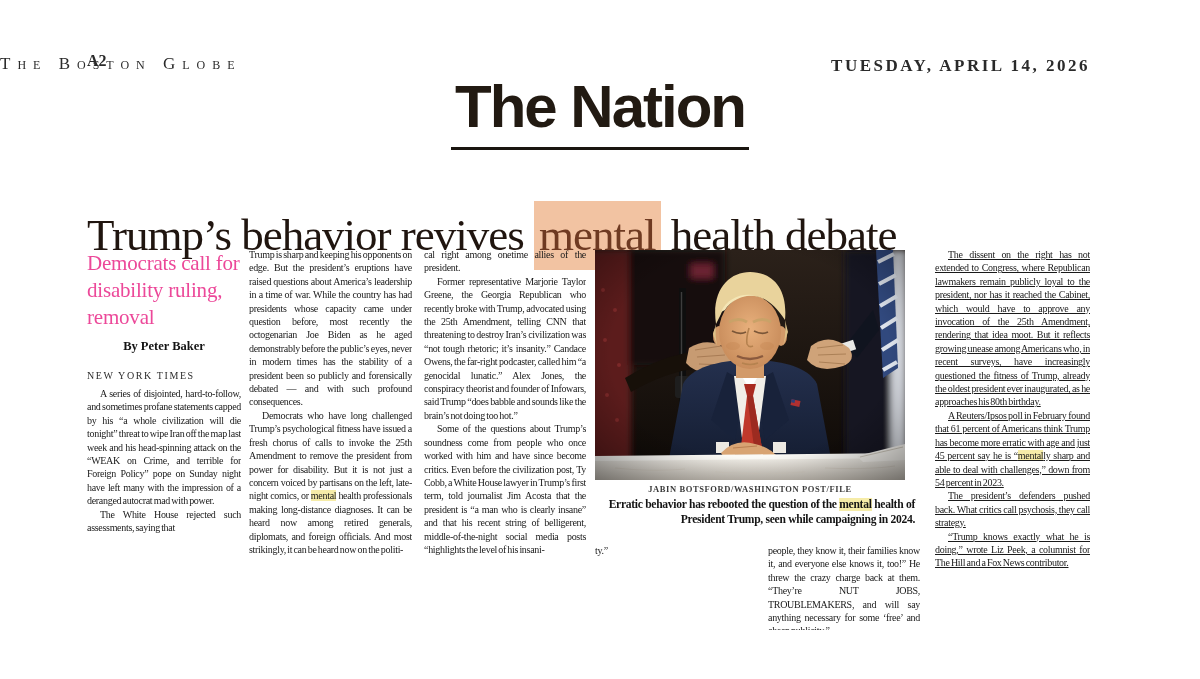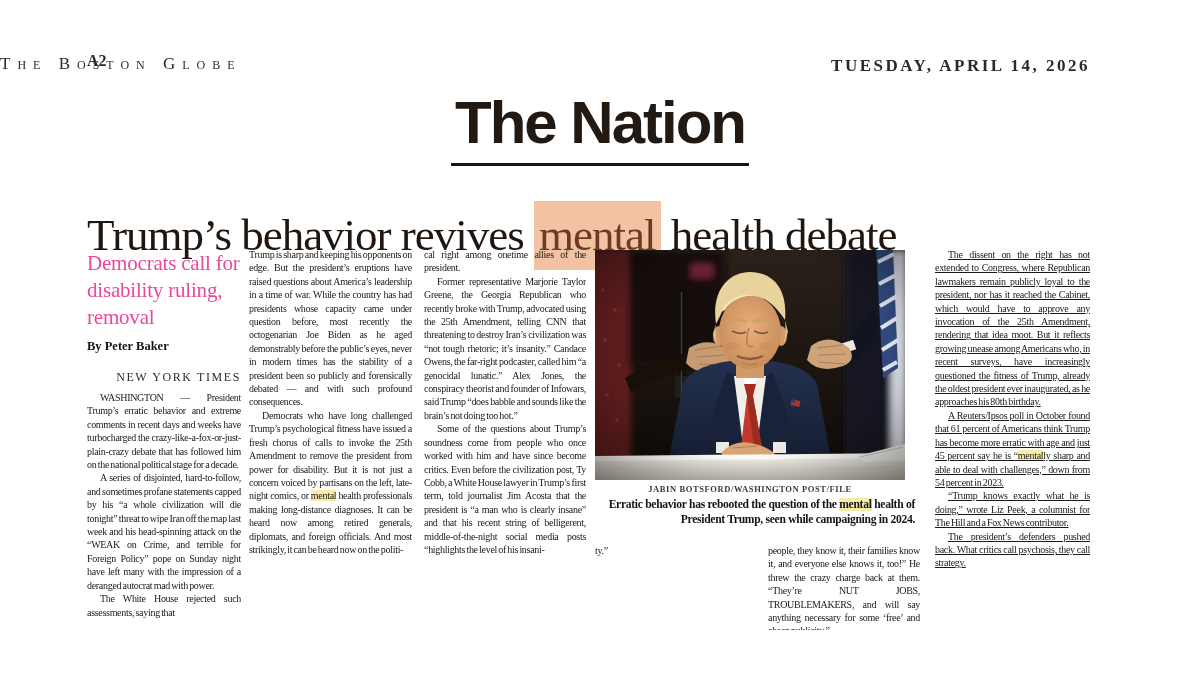--- a/index.html
+++ b/index.html
@@ -7,43 +7,43 @@
         font-family:"Liberation Serif",serif;color:#1a1a1a;}
 
   
   .mast-page{position:absolute;left:87px;top:52px;font-size:16px;font-weight:bold;color:#2a2a2a;}
   .mast-title{position:absolute;left:0;right:0;top:54px;
               font-variant-caps:small-caps;font-size:17px;letter-spacing:7px;color:#2a2a2a;}
   .mast-date{position:absolute;right:110px;top:56px;font-size:17px;font-weight:bold;
              letter-spacing:2.5px;color:#2a2a2a;}
 
   
-  .section-wrap{position:absolute;left:0;right:0;top:90px;text-align:center;}
+  .section-wrap{position:absolute;left:0;right:0;top:74px;text-align:center;}
   .section-title{display:inline-block;font-family:"Liberation Sans",sans-serif;font-weight:700;
                  font-size:60px;letter-spacing:-2px;color:#221a12;line-height:66px;
                  border-bottom:3px solid #1a1510;padding:0 4px 7px 4px;}
 
   
   .headline{position:absolute;left:87px;top:176px;width:1010px;
             font-weight:normal;font-size:45px;line-height:58px;letter-spacing:-1px;color:#20150f;
             white-space:nowrap;}
   .headline .hl-peach{padding:9px 5px 10px 5px;}
   .hl-peach{background:#f2c3a2;color:#6f3a22;}
   .hl-yellow{background:#f6eca8;}
 
   
   .col{position:absolute;top:248px;height:414px;overflow:hidden;}
   .col-low{position:absolute;top:544px;height:128px;overflow:hidden;}
   .para{margin:0;text-align:justify;font-size:10px;line-height:13.4px;
         letter-spacing:-0.3px;word-spacing:-0.9px;color:#191919;}
   .para.indent{text-indent:13px;}
 
   .subheadline{font-size:21px;line-height:27px;color:#ec4899;margin:2px 0 8px 0;letter-spacing:-0.2px;}
-  .byline{font-weight:bold;font-size:12.5px;margin:2px 0 1px 0;color:#141414;}
-  .agency{text-align:right;font-size:12px;letter-spacing:1.6px;margin:16px 0 6px 0;color:#2c2c2c;}
+  .byline{text-align:center;font-weight:bold;font-size:12.5px;margin:2px 0 1px 0;color:#141414;}
+  .agency{text-align:left;font-size:10px;letter-spacing:1.6px;margin:16px 0 6px 0;color:#2c2c2c;}
 
   
   .photo-block{position:absolute;left:595px;top:250px;width:322px;}
   .photo-frame{width:310px;height:230px;overflow:hidden;background:#151008;}
   .photo-credit{width:310px;text-align:center;font-size:8.5px;letter-spacing:0.6px;
                 color:#3a3a3a;margin-top:4px;font-weight:bold;}
   .photo-caption{width:320px;font-weight:bold;font-size:11.6px;line-height:15px;
                  letter-spacing:-0.3px;color:#141414;margin-top:3px;text-align:right;}
 
   
@@ -63,21 +63,20 @@
     <span class="section-title">The Nation</span>
   </div>
 
   <h1 class="headline"><span>Trump’s behavior revives </span><span class="hl-peach">mental</span><span> health debate</span></h1>
 
   <div class="col" style="left:87px;width:154px;">
     <div class="subheadline">Democrats call for disability ruling, removal</div>
     <div class="byline">By Peter Baker</div>
     <div class="agency">NEW YORK TIMES</div>
     <div>
-        <p class="para indent"><span>WASHINGTON — President Trump’s erratic behavior and extreme comments in recent days and weeks have turbocharged the crazy-like-a-fox-or-just-plain-crazy debate that has followed him on the national political stage for a decade.</span></p>
         <p class="para indent"><span>A series of disjointed, hard-to-follow, and sometimes profane statements capped by his “a whole civilization will die tonight” threat to wipe Iran off the map last week and his head-spinning attack on the “WEAK on Crime, and terrible for Foreign Policy” pope on Sunday night have left many with the impression of a deranged autocrat mad with power.</span></p>
         <p class="para indent"><span>The White House rejected such assessments, saying that</span></p>
       </div>
   </div>
 
   <div class="col" style="left:249px;width:163px;">
     <div>
         <p class="para"><span>Trump is sharp and keeping his opponents on edge. But the president’s eruptions have raised questions about America’s leadership in a time of war. While the country has had presidents whose capacity came under question before, most recently the octogenarian Joe Biden as he aged demonstrably before the public’s eyes, never in modern times has the stability of a president been so publicly and forensically debated — and with such profound consequences.</span></p>
         <p class="para indent"><span>Democrats who have long challenged Trump’s psychological fitness have issued a fresh chorus of calls to invoke the 25th Amendment to remove the president from power for disability. But it is not just a concern voiced by partisans on the left, late-night comics, or </span><span class="hl-yellow">mental</span><span> health professionals making long-distance diagnoses. It can be heard now among retired generals, diplomats, and foreign officials. And most strikingly, it can be heard now on the politi-</span></p>
       </div>
@@ -212,21 +211,21 @@
 
   <div class="col-low" style="left:768px;width:152px;">
     <div>
         <p class="para"><span>people, they know it, their families know it, and everyone else knows it, too!” He threw the crazy charge back at them. “They’re NUT JOBS, TROUBLEMAKERS, and will say anything necessary for some ‘free’ and cheap publicity.”</span></p>
       </div>
   </div>
 
   <div class="col" style="left:935px;width:155px;text-decoration:underline;">
     <div>
         <p class="para indent"><span>The dissent on the right has not extended to Congress, where Republican lawmakers remain publicly loyal to the president, nor has it reached the Cabinet, which would have to approve any invocation of the 25th Amendment, rendering that idea moot. But it reflects growing unease among Americans who, in recent surveys, have increasingly questioned the fitness of Trump, already the oldest president ever inaugurated, as he approaches his 80th birthday.</span></p>
-        <p class="para indent"><span>A Reuters/Ipsos poll in October found that 61 percent of Americans think Trump has become more erratic with age and just 45 percent say he is “</span><span class="hl-yellow">mental</span><span>ly sharp and able to deal with challenges,” down from 54 percent in 2023.</span></p>
+        <p class="para indent"><span>A Reuters/Ipsos poll in February found that 61 percent of Americans think Trump has become more erratic with age and just 45 percent say he is “</span><span class="hl-yellow">mental</span><span>ly sharp and able to deal with challenges,” down from 54 percent in 2023.</span></p>
+        <p class="para indent"><span>The president’s defenders pushed back. What critics call psychosis, they call strategy.</span></p>
         <p class="para indent"><span>“Trump knows exactly what he is doing,” wrote Liz Peek, a columnist for The Hill and a Fox News contributor.</span></p>
-        <p class="para indent"><span>The president’s defenders pushed back. What critics call psychosis, they call strategy.</span></p>
       </div>
   </div>
 
   <div class="bottom-rule"></div>
   <div class="bottom-bar"></div>
 </div>
 
 </body></html>

